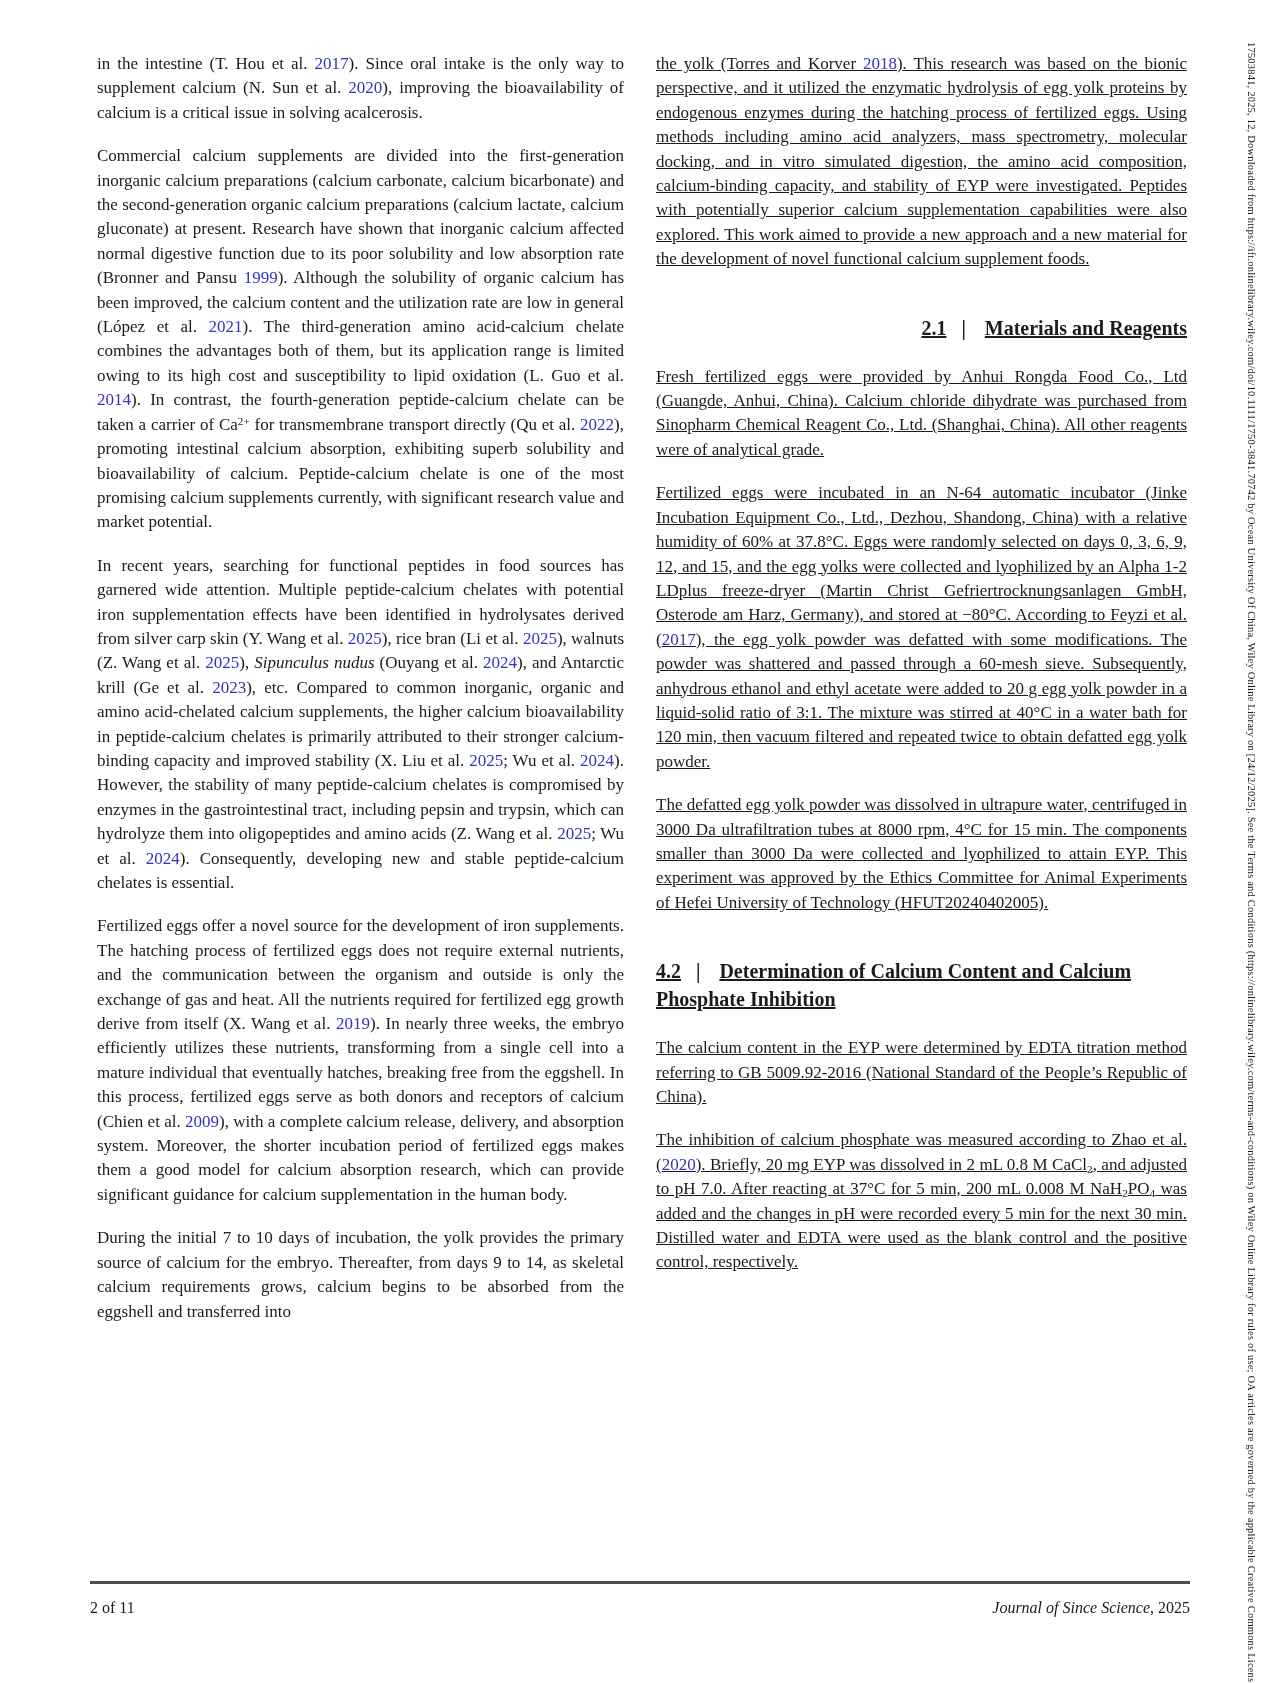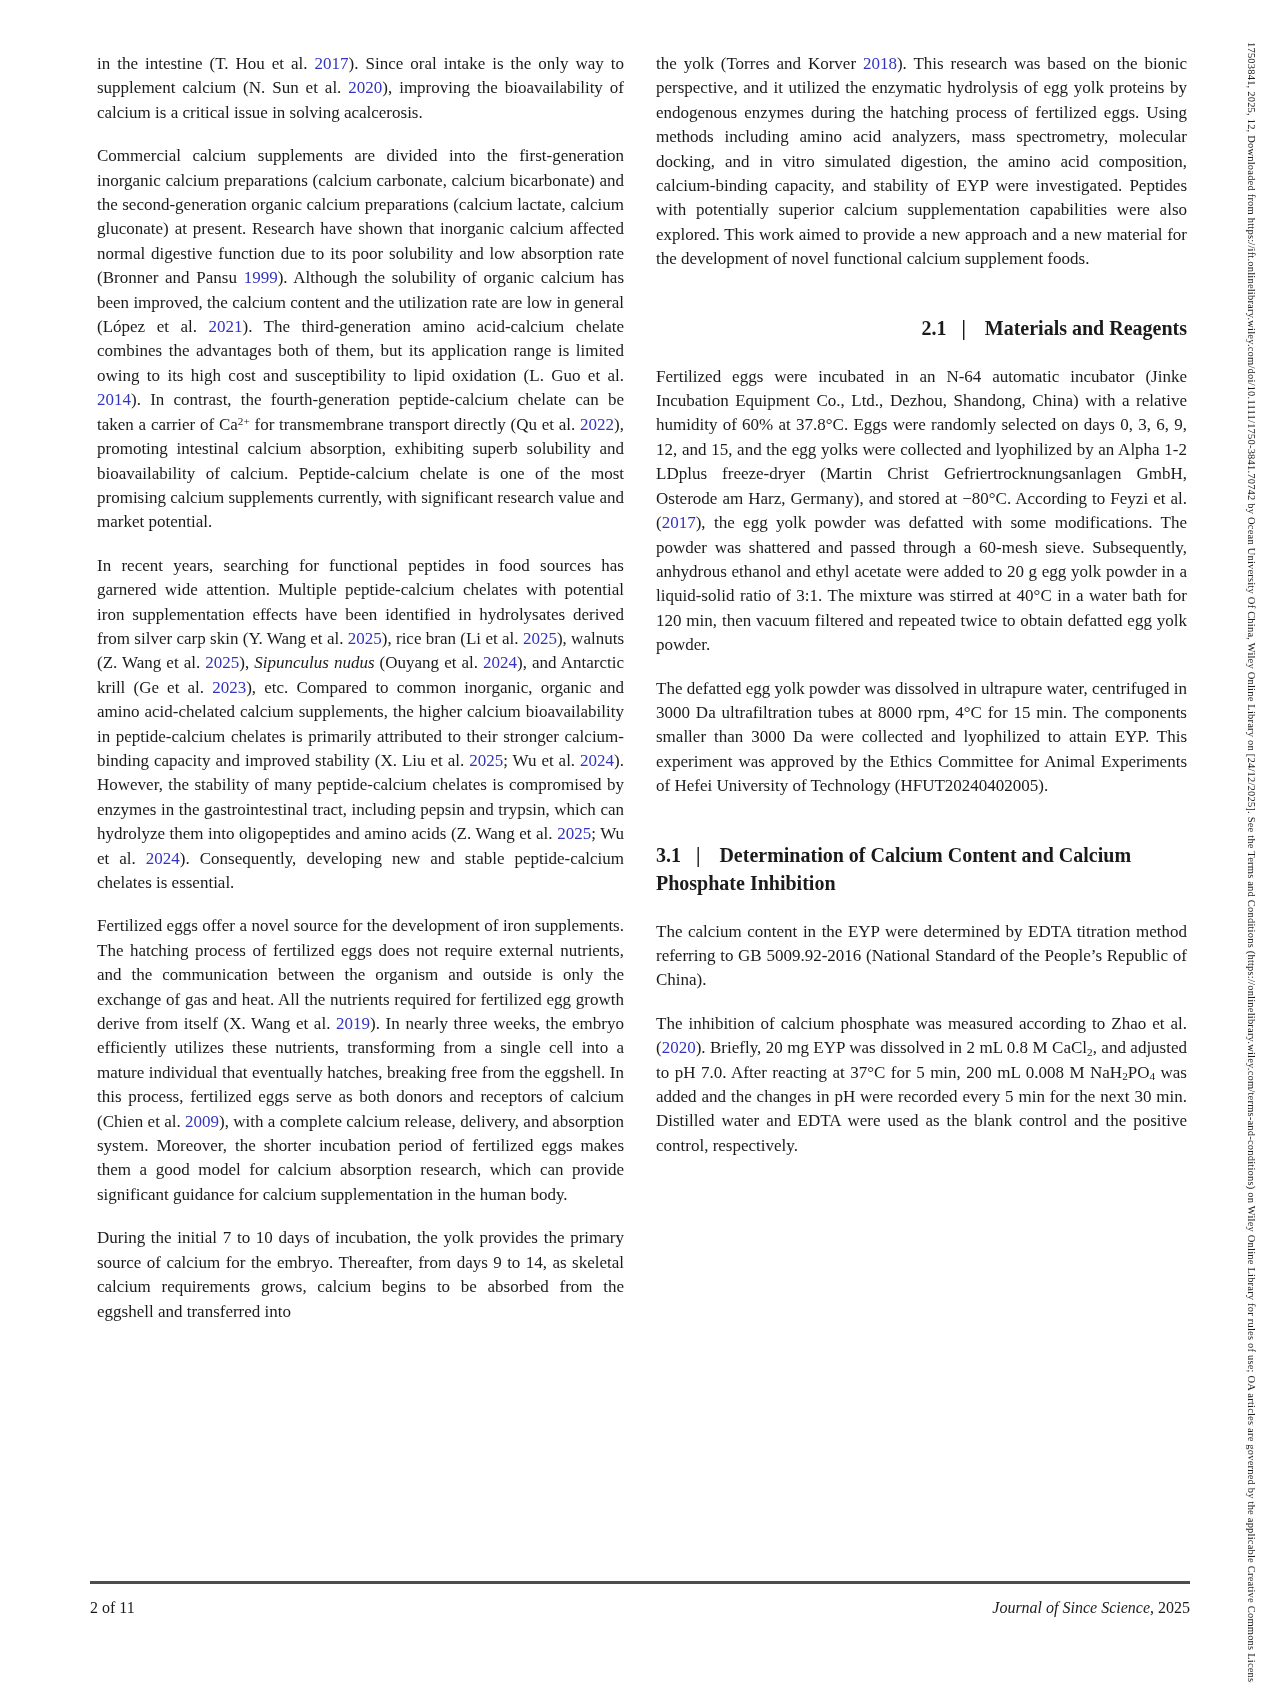--- a/index.html
+++ b/index.html
@@ -15,21 +15,21 @@
     color:var(--body);
     overflow:hidden;
   }
   .col{
     position:absolute;top:52px;
     display:flex;flex-direction:column;
     text-align:justify;
     font-size:17px;line-height:24.4px;align-items:flex-end;
   }
   .col-left{left:97px;width:527px;}
-  .col-right{left:656px;width:531px;}
+  .col-right{left:656px;width:531px;text-decoration:underline;}
   .para{margin:0 0 19px 0;padding:0;}
   .sec-heading{
     margin:23px 0 23px 0;padding:0;
     font-size:20px;line-height:28px;font-weight:bold;
     text-align:left;
   }
   .sec-heading + .sec-heading{margin-top:15px;}
   .h-num{margin-right:15px;}
   .h-bar{margin-right:19px;font-weight:600;}
   .cite{color:var(--cite);text-decoration:none;cursor:pointer;}
@@ -61,23 +61,24 @@
   <section id="col-left" class="col col-left">
       <p class="para"><span>in the intestine (T. Hou et al. </span><a class="cite">2017</a><span>). Since oral intake is the only way to supplement calcium (N. Sun et al. </span><a class="cite">2020</a><span>), improving the bioavailability of calcium is a critical issue in solving acalcerosis.</span></p>
       <p class="para"><span>Commercial calcium supplements are divided into the first-generation inorganic calcium preparations (calcium carbonate, calcium bicarbonate) and the second-generation organic calcium preparations (calcium lactate, calcium gluconate) at present. Research have shown that inorganic calcium affected normal digestive function due to its poor solubility and low absorption rate (Bronner and Pansu </span><a class="cite">1999</a><span>). Although the solubility of organic calcium has been improved, the calcium content and the utilization rate are low in general (López et al. </span><a class="cite">2021</a><span>). The third-generation amino acid-calcium chelate combines the advantages both of them, but its application range is limited owing to its high cost and susceptibility to lipid oxidation (L. Guo et al. </span><a class="cite">2014</a><span>). In contrast, the fourth-generation peptide-calcium chelate can be taken a carrier of Ca</span><sup>2+</sup><span> for transmembrane transport directly (Qu et al. </span><a class="cite">2022</a><span>), promoting intestinal calcium absorption, exhibiting superb solubility and bioavailability of calcium. Peptide-calcium chelate is one of the most promising calcium supplements currently, with significant research value and market potential.</span></p>
       <p class="para"><span>In recent years, searching for functional peptides in food sources has garnered wide attention. Multiple peptide-calcium chelates with potential iron supplementation effects have been identified in hydrolysates derived from silver carp skin (Y. Wang et al. </span><a class="cite">2025</a><span>), rice bran (Li et al. </span><a class="cite">2025</a><span>), walnuts (Z. Wang et al. </span><a class="cite">2025</a><span>), </span><em>Sipunculus nudus</em><span> (Ouyang et al. </span><a class="cite">2024</a><span>), and Antarctic krill (Ge et al. </span><a class="cite">2023</a><span>), etc. Compared to common inorganic, organic and amino acid-chelated calcium supplements, the higher calcium bioavailability in peptide-calcium chelates is primarily attributed to their stronger calcium-binding capacity and improved stability (X. Liu et al. </span><a class="cite">2025</a><span>; Wu et al. </span><a class="cite">2024</a><span>). However, the stability of many peptide-calcium chelates is compromised by enzymes in the gastrointestinal tract, including pepsin and trypsin, which can hydrolyze them into oligopeptides and amino acids (Z. Wang et al. </span><a class="cite">2025</a><span>; Wu et al. </span><a class="cite">2024</a><span>). Consequently, developing new and stable peptide-calcium chelates is essential.</span></p>
       <p class="para"><span>Fertilized eggs offer a novel source for the development of iron supplements. The hatching process of fertilized eggs does not require external nutrients, and the communication between the organism and outside is only the exchange of gas and heat. All the nutrients required for fertilized egg growth derive from itself (X. Wang et al. </span><a class="cite">2019</a><span>). In nearly three weeks, the embryo efficiently utilizes these nutrients, transforming from a single cell into a mature individual that eventually hatches, breaking free from the eggshell. In this process, fertilized eggs serve as both donors and receptors of calcium (Chien et al. </span><a class="cite">2009</a><span>), with a complete calcium release, delivery, and absorption system. Moreover, the shorter incubation period of fertilized eggs makes them a good model for calcium absorption research, which can provide significant guidance for calcium supplementation in the human body.</span></p>
       <p class="para"><span>During the initial 7 to 10 days of incubation, the yolk provides the primary source of calcium for the embryo. Thereafter, from days 9 to 14, as skeletal calcium requirements grows, calcium begins to be absorbed from the eggshell and transferred into</span></p>
     </section>
   <section id="col-right" class="col col-right">
       <p class="para"><span>the yolk (Torres and Korver </span><a class="cite">2018</a><span>). This research was based on the bionic perspective, and it utilized the enzymatic hydrolysis of egg yolk proteins by endogenous enzymes during the hatching process of fertilized eggs. Using methods including amino acid analyzers, mass spectrometry, molecular docking, and in vitro simulated digestion, the amino acid composition, calcium-binding capacity, and stability of EYP were investigated. Peptides with potentially superior calcium supplementation capabilities were also explored. This work aimed to provide a new approach and a new material for the development of novel functional calcium supplement foods.</span></p>
       <h2 class="sec-heading"><span class="h-num">2.1</span><span class="h-bar">|</span><span class="h-title">Materials and Reagents</span></h2>
+      <p class="para"><span>Fresh fertilized eggs were provided by Anhui Rongda Food Co., Ltd (Guangde, Anhui, China). Calcium chloride dihydrate was purchased from Sinopharm Chemical Reagent Co., Ltd. (Shanghai, China). All other reagents were of analytical grade.</span></p>
       <p class="para"><span>Fertilized eggs were incubated in an N-64 automatic incubator (Jinke Incubation Equipment Co., Ltd., Dezhou, Shandong, China) with a relative humidity of 60% at 37.8°C. Eggs were randomly selected on days 0, 3, 6, 9, 12, and 15, and the egg yolks were collected and lyophilized by an Alpha 1-2 LDplus freeze-dryer (Martin Christ Gefriertrocknungsanlagen GmbH, Osterode am Harz, Germany), and stored at −80°C. According to Feyzi et al. (</span><a class="cite">2017</a><span>), the egg yolk powder was defatted with some modifications. The powder was shattered and passed through a 60-mesh sieve. Subsequently, anhydrous ethanol and ethyl acetate were added to 20 g egg yolk powder in a liquid-solid ratio of 3:1. The mixture was stirred at 40°C in a water bath for 120 min, then vacuum filtered and repeated twice to obtain defatted egg yolk powder.</span></p>
       <p class="para"><span>The defatted egg yolk powder was dissolved in ultrapure water, centrifuged in 3000 Da ultrafiltration tubes at 8000 rpm, 4°C for 15 min. The components smaller than 3000 Da were collected and lyophilized to attain EYP. This experiment was approved by the Ethics Committee for Animal Experiments of Hefei University of Technology (HFUT20240402005).</span></p>
-      <h2 class="sec-heading"><span class="h-num">3.1</span><span class="h-bar">|</span><span class="h-title">Determination of Calcium Content and Calcium Phosphate Inhibition</span></h2>
+      <h2 class="sec-heading"><span class="h-num">4.2</span><span class="h-bar">|</span><span class="h-title">Determination of Calcium Content and Calcium Phosphate Inhibition</span></h2>
       <p class="para"><span>The calcium content in the EYP were determined by EDTA titration method referring to GB 5009.92-2016 (National Standard of the People’s Republic of China).</span></p>
       <p class="para"><span>The inhibition of calcium phosphate was measured according to Zhao et al. (</span><a class="cite">2020</a><span>). Briefly, 20 mg EYP was dissolved in 2 mL 0.8 M CaCl</span><sub>2</sub><span>, and adjusted to pH 7.0. After reacting at 37°C for 5 min, 200 mL 0.008 M NaH</span><sub>2</sub><span>PO</span><sub>4</sub><span> was added and the changes in pH were recorded every 5 min for the next 30 min. Distilled water and EDTA were used as the blank control and the positive control, respectively.</span></p>
     </section>
 </main>
 
 <aside class="sidebar">17503841, 2025, 12, Downloaded from https://ift.onlinelibrary.wiley.com/doi/10.1111/1750-3841.70742 by Ocean University Of China, Wiley Online Library on [24/12/2025]. See the Terms and Conditions (https://onlinelibrary.wiley.com/terms-and-conditions) on Wiley Online Library for rules of use; OA articles are governed by the applicable Creative Commons License</aside>
 
 <div class="footer-rule"></div>
 <footer class="footer-row">
   <span>2 of 11</span>

